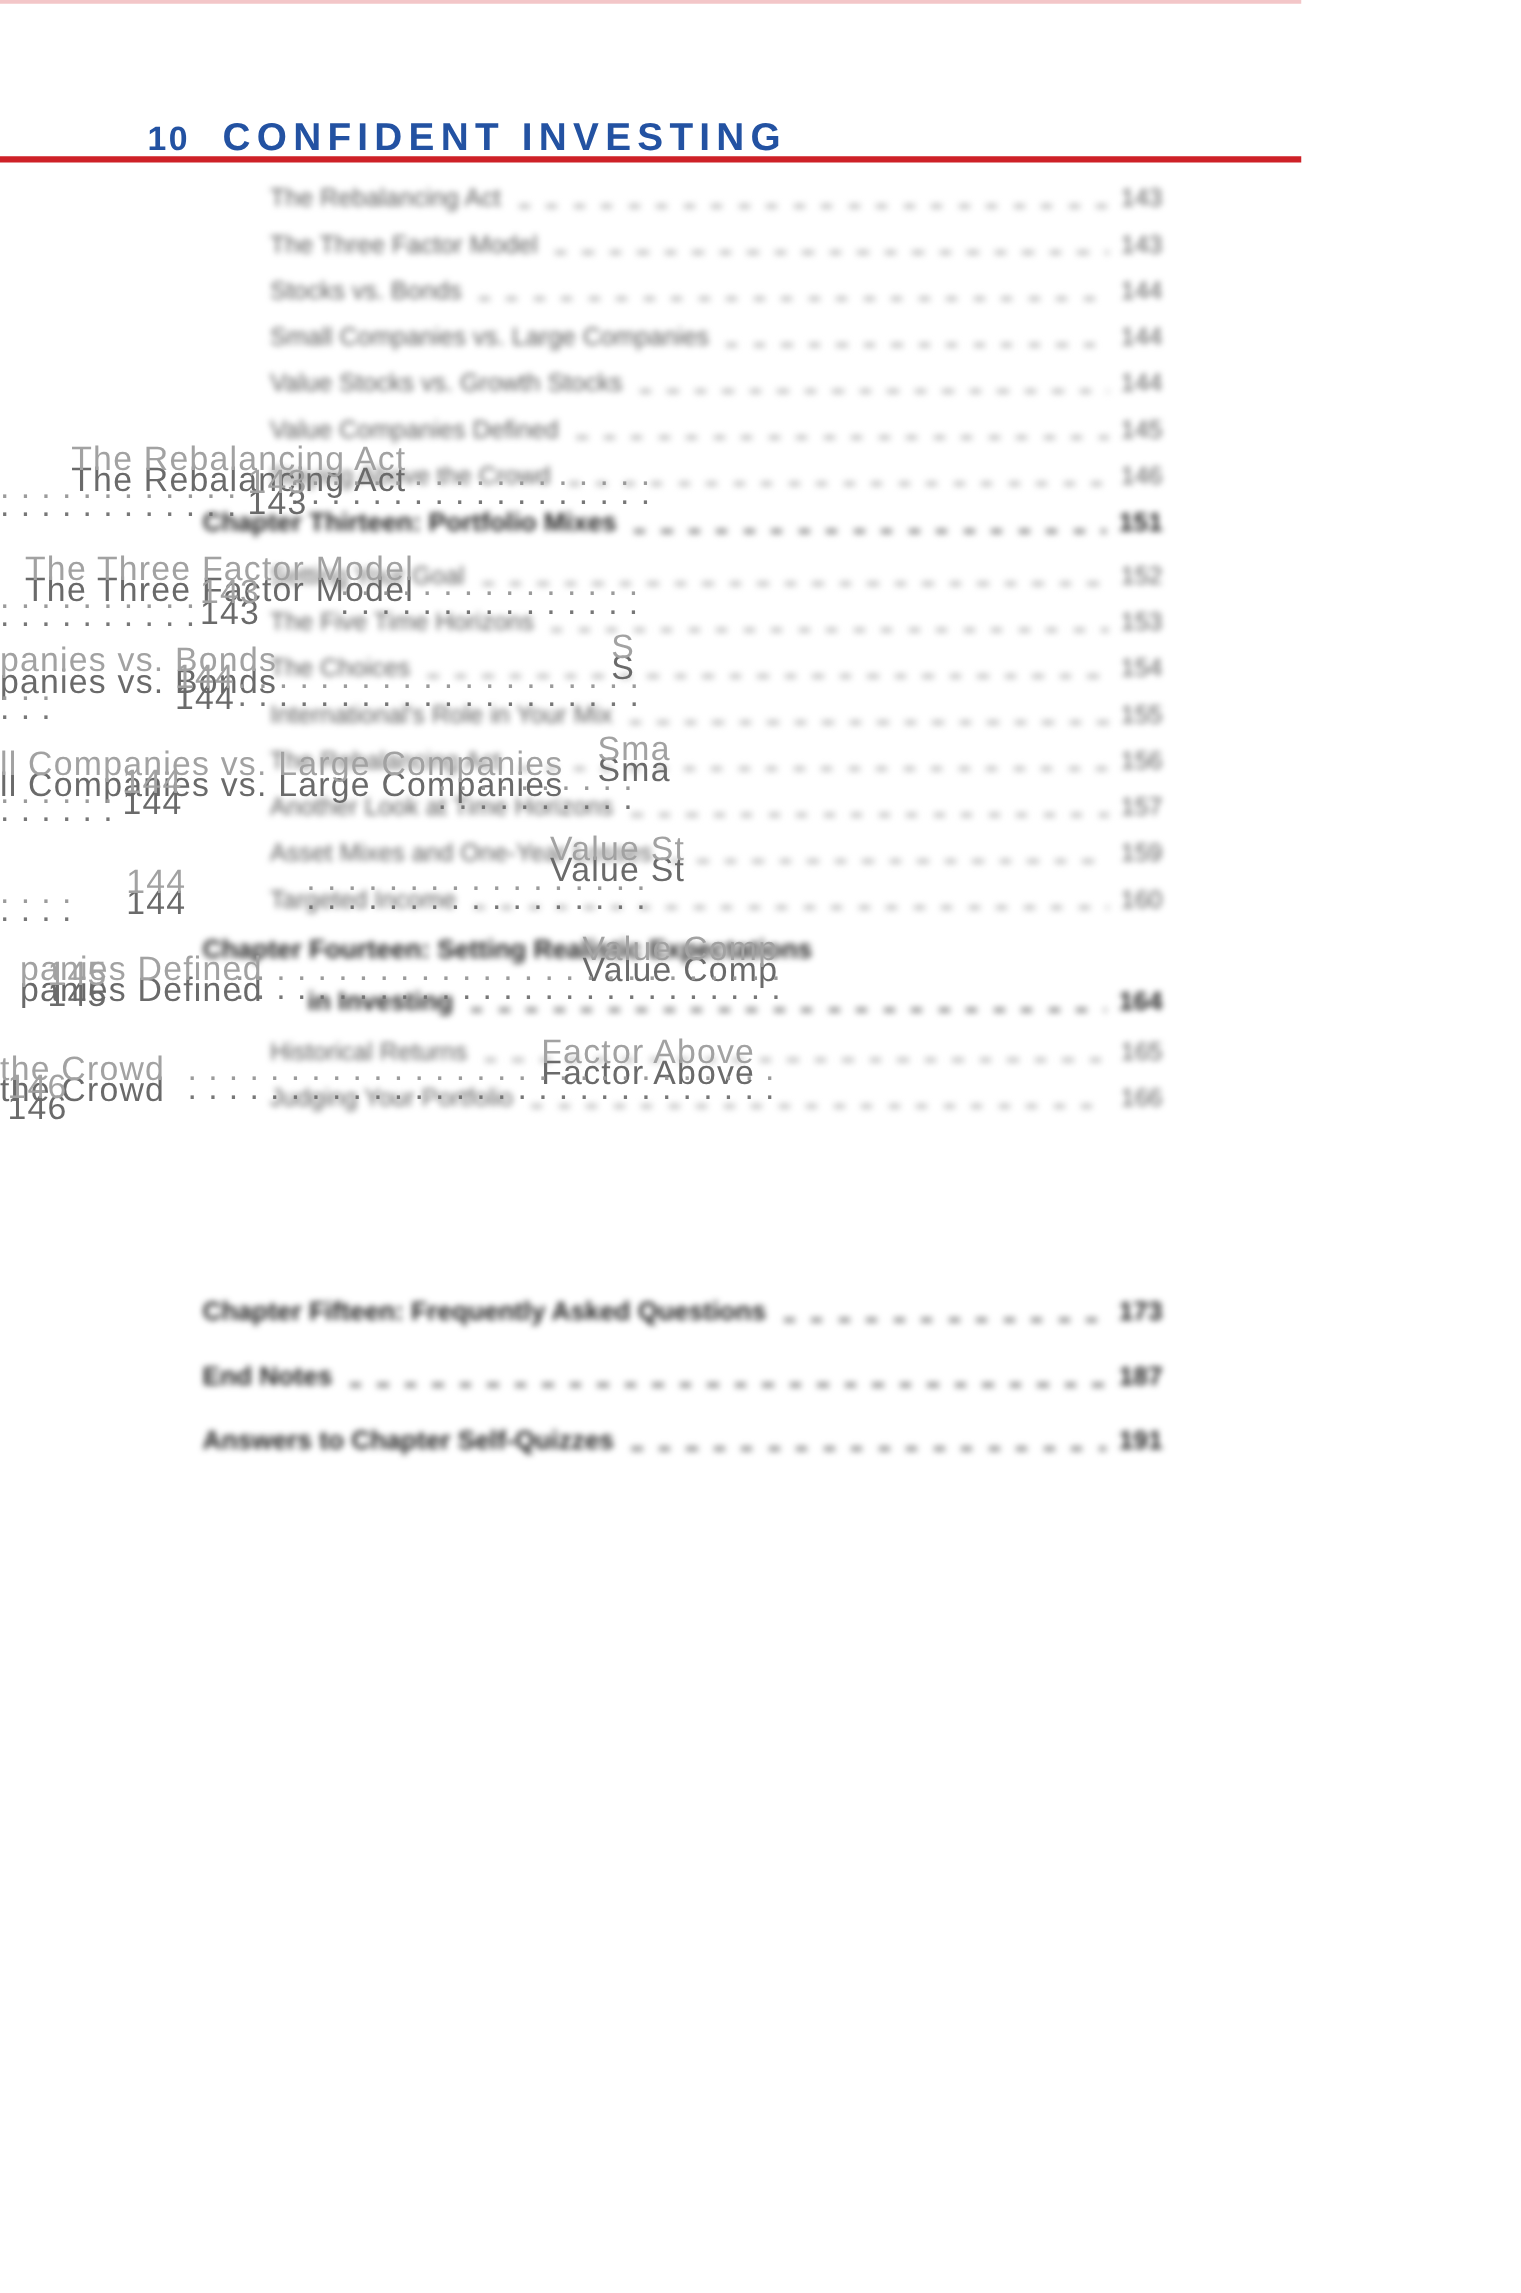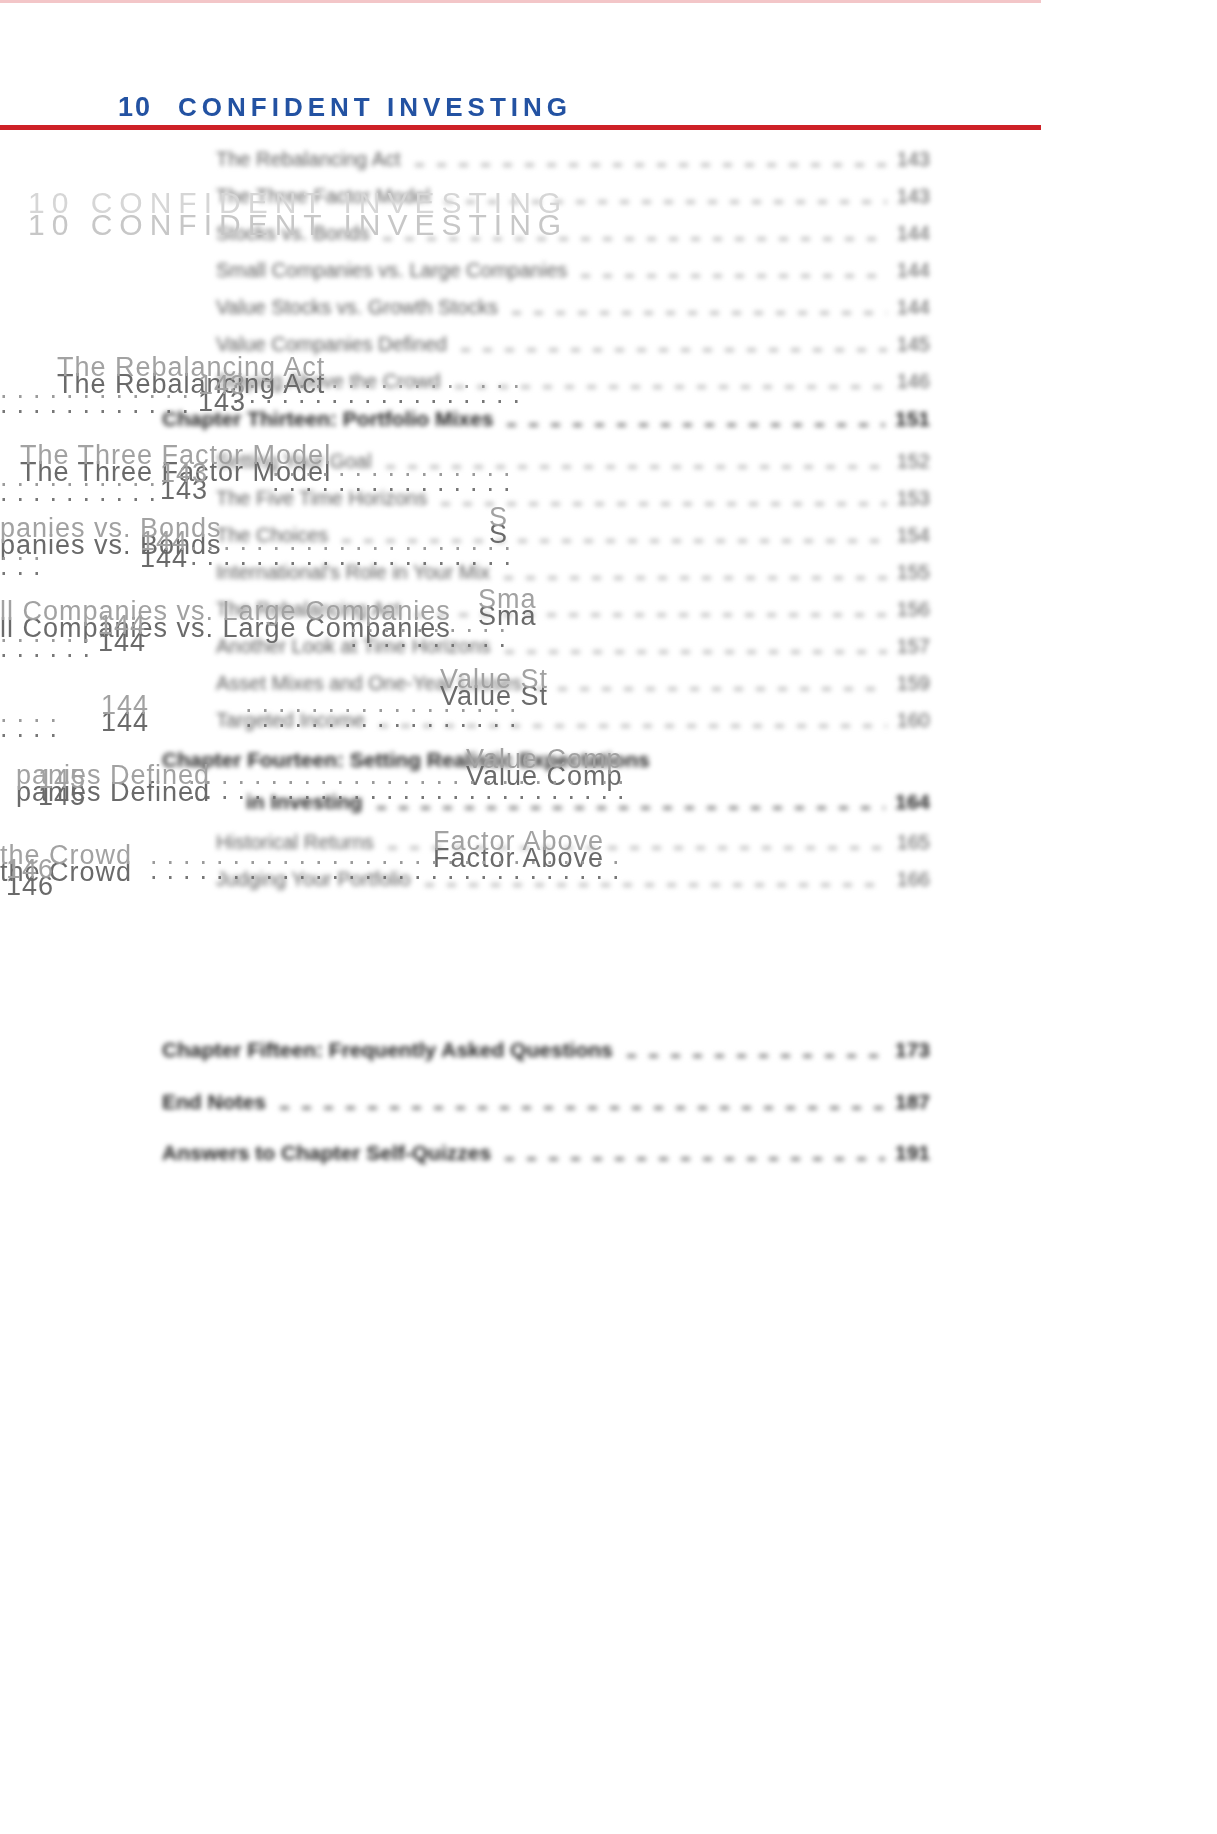--- a/index.html
+++ b/index.html
@@ -6,21 +6,21 @@
   #page{
     position:relative;width:1217px;height:1834px;background:#fff;overflow:hidden;
     font-family:"Liberation Sans", sans-serif;
   }
   
   #top-hairline{position:absolute;left:0;top:0;width:1041px;height:3px;}
   #red-rule{position:absolute;left:0;top:125px;width:1041px;height:5px;}
   
   #header{position:absolute;left:118px;top:92px;display:flex;align-items:baseline;gap:26px;}
   #header .pgnum{font-size:27px;font-weight:700;letter-spacing:2px;}
-  #header .btitle{font-size:26px;font-weight:700;letter-spacing:5px;}
+  #header .btitle{font-size:31px;font-weight:700;letter-spacing:5px;}
   
   #blur-layer{position:absolute;left:0;top:0;width:100%;height:100%;z-index:1;}
   .toc-row{
     position:absolute;display:flex;align-items:baseline;
     filter:blur(2.7px);
   }
   .toc-row .lbl{white-space:nowrap;}
   .toc-row.sub .lbl{font-size:20px;color:#5c5c5c;}
   .toc-row.chapter .lbl{font-size:21px;color:#1f1f1f;font-weight:700;}
   .toc-row .leader{
@@ -166,21 +166,20 @@
         <span class="pg">187</span>
       </div>
       <div class="toc-row chapter" style="left: 162px; top: 1141px; width: 768px;">
         <span class="lbl">Answers to Chapter Self-Quizzes</span>
         <span class="leader"></span>
         <span class="pg">191</span>
       </div>
     </div>
 
   <div id="ghost-layer">
-      <span class="ghost header" style="left: 28px; top: 186px;">10   CONFIDENT INVESTING</span>
       <span class="ghost text" style="left: 57px; top: 352px;">The Rebalancing Act</span>
       <span class="ghost dots" style="left: 232px; top: 364px;">..................</span>
       <span class="ghost dots" style="left: 0px; top: 374px;">............</span>
       <span class="ghost num" style="left: 198px; top: 370px;">143</span>
       <span class="ghost text" style="left: 20px; top: 440px;">The Three Factor Model</span>
       <span class="ghost dots" style="left: 272px; top: 452px;">...............</span>
       <span class="ghost dots" style="left: 0px; top: 462px;">..........</span>
       <span class="ghost num" style="left: 160px; top: 458px;">143</span>
       <span class="ghost text" style="left: 489px; top: 502px;">S</span>
       <span class="ghost text" style="left: 0px; top: 513px;">panies vs. Bonds</span>

